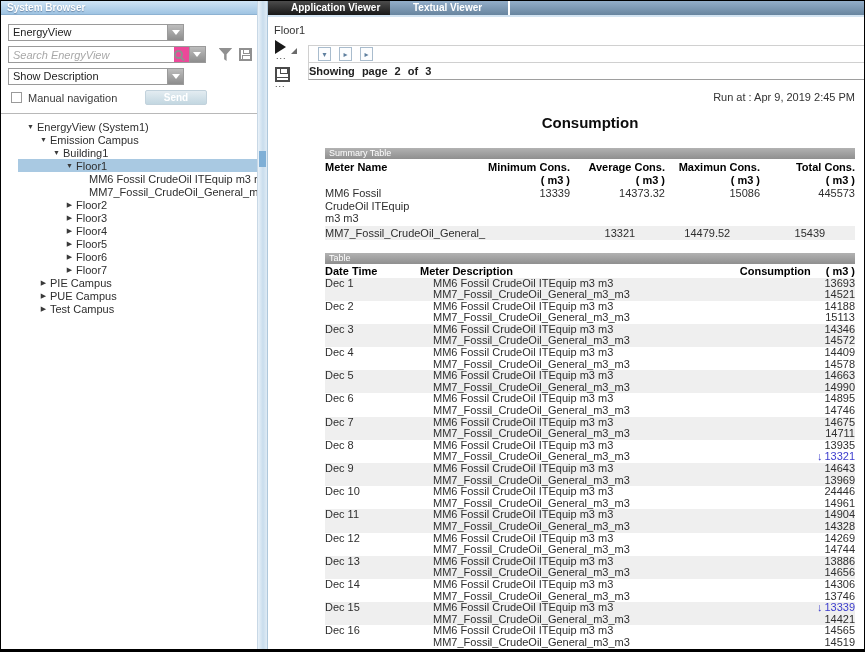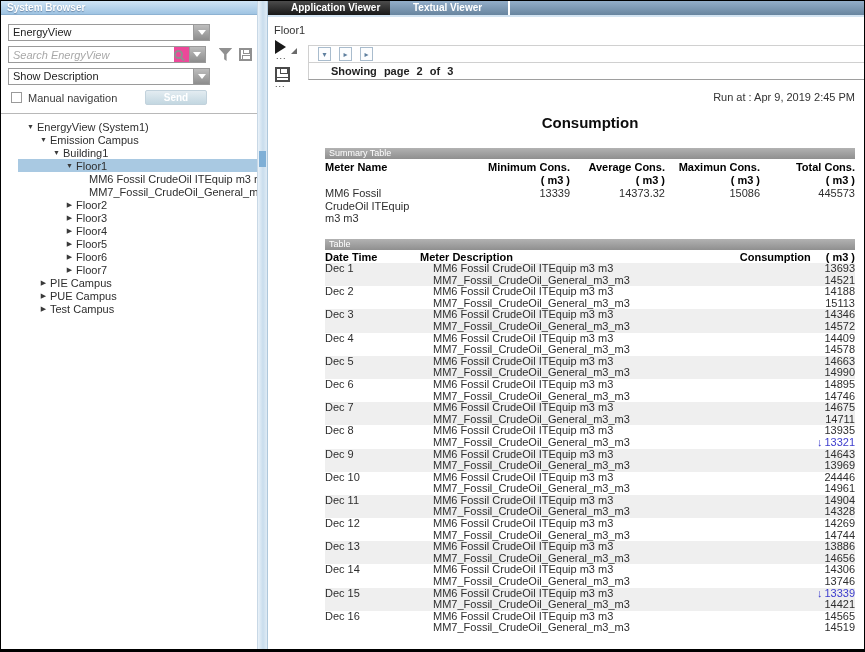--- a/index.html
+++ b/index.html
@@ -15,21 +15,21 @@
   .left-panel { width:257px; flex:none; display:flex; flex-direction:column; background:#fff; border-right:1px solid #c8d8e6; }
   .lp-titlebar {
     height:14px; flex:none; padding-left:6px;
     background:linear-gradient(var(--titlebar-blue,#cfe4f6),#9fc4e2);
     border-bottom:1px solid #8db2d2;
     color:#fff; font-weight:bold; font-size:10px; line-height:13px;
     text-shadow:0 1px 1px rgba(80,110,145,.7);
   }
   .lp-controls { flex:none; padding:9px 5px 3px 7px; border-bottom:1px solid #b8b8b8; }
   .ctl-row { display:flex; align-items:center; margin-bottom:5px; }
-  .selectbox { width:202px; height:17px; border:1px solid #9a9a9a; background:#fff; display:flex; align-items:stretch; }
+  .selectbox { width:176px; height:17px; border:1px solid #9a9a9a; background:#fff; display:flex; align-items:stretch; }
   .sel-text { flex:1; font-size:11px; color:#222; line-height:15px; padding-left:4px; overflow:hidden; white-space:nowrap; }
   .dd-btn {
     width:16px; flex:none; border-left:1px solid #9a9a9a;
     background:linear-gradient(#bdbdbd,#8d8d8d);
     display:flex; align-items:center; justify-content:center;
   }
   .dd-btn .tri { width:0; height:0; border-left:4px solid transparent; border-right:4px solid transparent; border-top:5px solid #fff; }
   .search-box { width:202px; height:17px; border:1px solid #9a9a9a; background:#ec4899; display:flex; align-items:stretch; }
   .search-input { flex:1; border:none; outline:none; font-family:"Liberation Sans",sans-serif; font-size:11px; padding-left:4px; color:#444; min-width:0; }
   .search-input::placeholder { color:#a8a8a8; font-style:italic; }
@@ -69,21 +69,21 @@
   .play-tri { width:0; height:0; border-top:7px solid transparent; border-bottom:7px solid transparent; border-left:11px solid #1a1a1a; display:inline-block; }
   .run-dots { position:absolute; left:1px; top:11px; font-size:9px; letter-spacing:1px; color:#333; }
   .run-corner { position:absolute; left:16px; top:8px; width:0; height:0; border-left:6px solid transparent; border-bottom:6px solid #6b6b6b; }
   .viewer-floppy { margin-top:5px; width:15px; height:15px; border:2px solid #4a4a4a; position:relative; background:#fff; }
   .viewer-floppy::before { content:''; position:absolute; top:-1px; left:3px; width:6px; height:5px; border:1px solid #4a4a4a; border-top:none; }
   .viewer-floppy::after { content:''; position:absolute; bottom:2px; left:-1px; width:13px; height:1px; background:#4a4a4a; }
   .save-dots { font-size:9px; letter-spacing:1px; color:#333; line-height:5px; }
   .viewer-body { position:absolute; left:40px; right:0; top:28px; bottom:0; display:flex; flex-direction:column; }
   .toolbar-row { height:18px; flex:none; border-top:1px solid #d0d0d0; border-bottom:1px solid #d0d0d0; border-left:1px solid #d0d0d0; display:flex; align-items:center; gap:8px; padding-left:9px; }
   .page-icon { width:13px; height:14px; border:1px solid #a9bccd; background:#fcfdfe; font-size:8px; line-height:13px; text-align:center; color:#5e7f9e; }
-  .showing-row { height:17px; flex:none; border-bottom:1px solid #9e9e9e; border-left:1px solid #d0d0d0; font-size:11px; font-weight:bold; color:#222; line-height:16px; padding-left:22px; word-spacing:4px; }
+  .showing-row { height:17px; flex:none; border-bottom:1px solid #9e9e9e; border-left:1px solid #d0d0d0; font-size:11px; font-weight:bold; color:#222; line-height:16px; padding-left:0; word-spacing:4px; }
   .report { flex:1; padding:0 9px 0 17px; overflow:hidden; font-size:11px; color:#2e2e2e; }
   .run-at { margin-top:11px; text-align:right; color:#333; }
   .report-title { margin-top:11px; text-align:center; font-size:15px; font-weight:bold; color:#0d0d0d; }
   .section-bar { margin-top:17px; height:11px; background:linear-gradient(#b2b2b2,var(--section-bar-gray,#8f8f8f)); color:#fff; font-size:9px; line-height:11px; padding-left:4px; }
   .summary-header { display:flex; font-weight:bold; color:#000; line-height:12.5px; margin-top:2px; align-items:flex-start; }
   .sh-meter { flex:1; }
   .sh-col { width:95px; flex:none; text-align:right; }
   .summary-row { display:flex; line-height:12.5px; align-items:flex-start; padding:1px 0; }
   .c-meter { flex:1; padding-right:55px; }
   .c-min,.c-avg,.c-max,.c-total { width:95px; flex:none; text-align:right; }
@@ -266,20 +266,27 @@
               </div>
           </div>
           <div>
               <div class="summary-row">
     <div class="c-meter">MM6 Fossil CrudeOil ITEquip m3 m3</div>
     <div class="c-min">13339</div>
     <div class="c-avg">14373.32</div>
     <div class="c-max">15086</div>
     <div class="c-total">445573</div>
   </div>
+              <div class="summary-row shaded">
+    <div class="c-meter">MM7_Fossil_CrudeOil_General_</div>
+    <div class="c-min">13321</div>
+    <div class="c-avg">14479.52</div>
+    <div class="c-max">15439</div>
+    <div class="c-total">448865</div>
+  </div>
             </div>
 
           <div class="section-bar bar-gap">Table</div>
           <div class="detail-header">
             <div class="dh-date">Date Time</div>
             <div class="dh-desc">Meter Description</div>
             <div class="dh-val">
               <span>Consumption</span>
               <span>( m3 )</span>
             </div>

